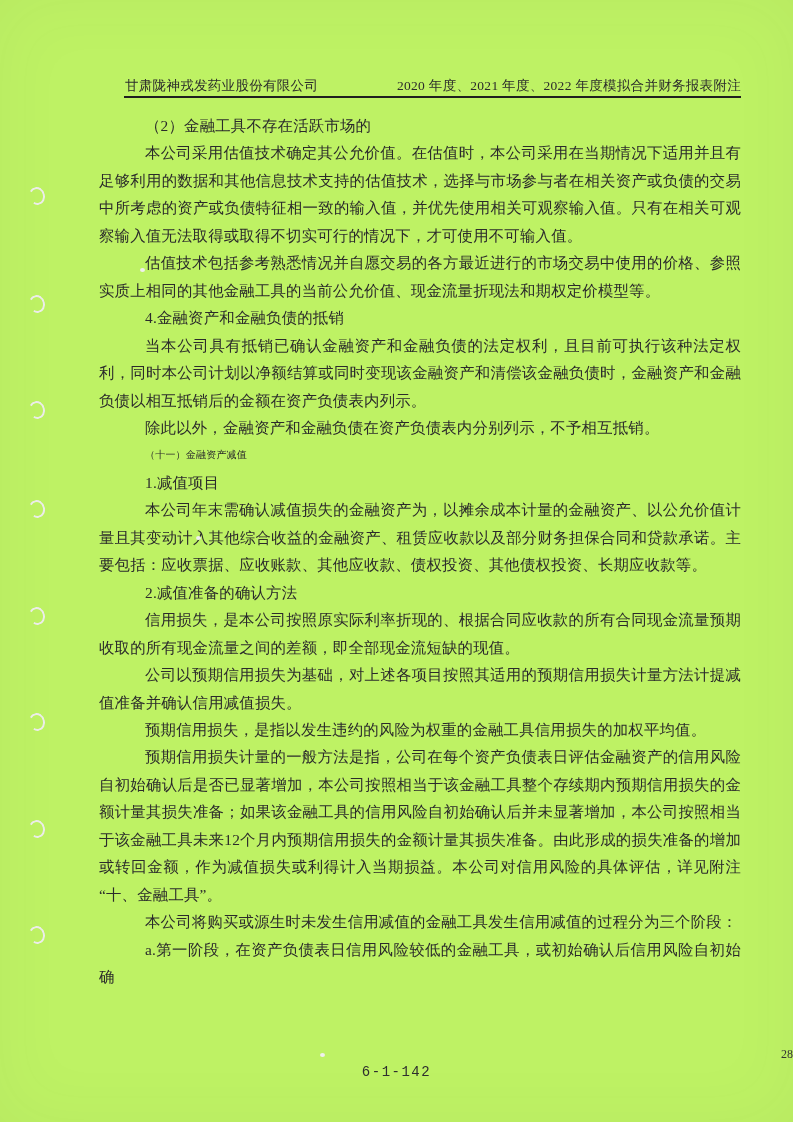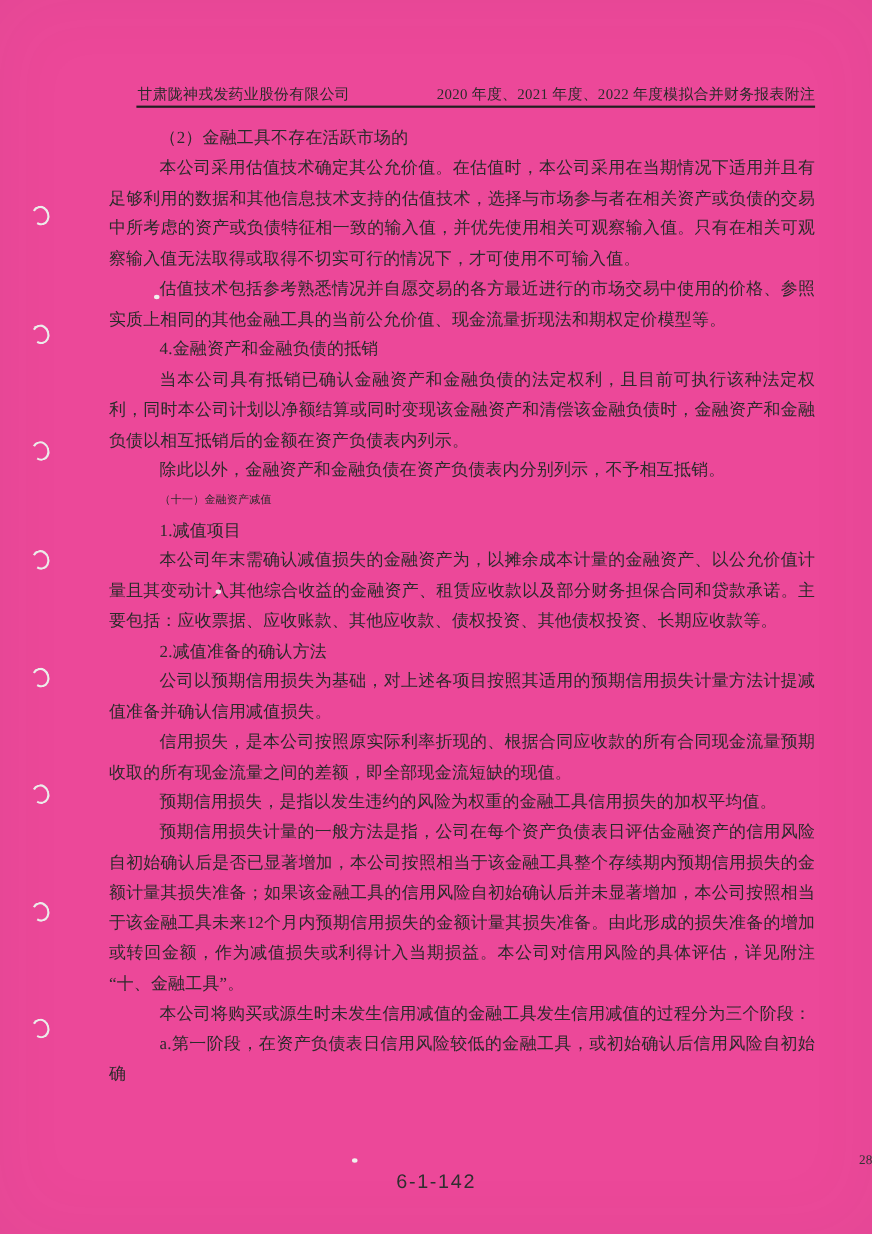--- a/index.html
+++ b/index.html
@@ -3,21 +3,21 @@
 <meta charset="utf-8">
 <style>
   html, body { margin: 0; padding: 0; }
   body { background: #e9e9e7; }
 
   .page {
     position: relative;
     width: 793px;
     height: 1122px;
     margin: 0 auto;
-    background: #ec4899;
+    background: #bef264;
     overflow: hidden;
     color: #2b2b2b;
     font-family: "Liberation Serif", "DejaVu Serif", serif;
     box-shadow: inset 0 0 70px rgba(80,80,75,0.05);
   }
 
   
   .page-header {
     position: absolute;
     left: 125px;
@@ -62,24 +62,24 @@
     text-align: right;
     font-size: 12px;
     color: #333;
   }
   .doc-code {
     position: absolute;
     top: 1064px;
     left: 0;
     width: 100%;
     text-align: center;
-    font-size: 18px;
+    font-size: 14px;
     letter-spacing: 1.5px;
     color: #2e2e2e;
-    font-family: Liberation Sans, sans-serif;
+    font-family: Liberation Mono, monospace;
   }
 
   
   .scan-mark {
     position: absolute;
     left: 29px;
     width: 12px;
     height: 14px;
     border: 2.5px solid #ececea;
     border-left-color: transparent;
@@ -109,22 +109,22 @@
     <p class="para">（2）金融工具不存在活跃市场的</p>
     <p class="para">本公司采用估值技术确定其公允价值。在估值时，本公司采用在当期情况下适用并且有足够利用的数据和其他信息技术支持的估值技术，选择与市场参与者在相关资产或负债的交易中所考虑的资产或负债特征相一致的输入值，并优先使用相关可观察输入值。只有在相关可观察输入值无法取得或取得不切实可行的情况下，才可使用不可输入值。</p>
     <p class="para">估值技术包括参考熟悉情况并自愿交易的各方最近进行的市场交易中使用的价格、参照实质上相同的其他金融工具的当前公允价值、现金流量折现法和期权定价模型等。</p>
     <p class="para">4.金融资产和金融负债的抵销</p>
     <p class="para">当本公司具有抵销已确认金融资产和金融负债的法定权利，且目前可执行该种法定权利，同时本公司计划以净额结算或同时变现该金融资产和清偿该金融负债时，金融资产和金融负债以相互抵销后的金额在资产负债表内列示。</p>
     <p class="para">除此以外，金融资产和金融负债在资产负债表内分别列示，不予相互抵销。</p>
     <p class="para heading">（十一）金融资产减值</p>
     <p class="para">1.减值项目</p>
     <p class="para">本公司年末需确认减值损失的金融资产为，以摊余成本计量的金融资产、以公允价值计量且其变动计入其他综合收益的金融资产、租赁应收款以及部分财务担保合同和贷款承诺。主要包括：应收票据、应收账款、其他应收款、债权投资、其他债权投资、长期应收款等。</p>
     <p class="para">2.减值准备的确认方法</p>
+    <p class="para">信用损失，是本公司按照原实际利率折现的、根据合同应收款的所有合同现金流量预期收取的所有现金流量之间的差额，即全部现金流短缺的现值。</p>
     <p class="para">公司以预期信用损失为基础，对上述各项目按照其适用的预期信用损失计量方法计提减值准备并确认信用减值损失。</p>
-    <p class="para">信用损失，是本公司按照原实际利率折现的、根据合同应收款的所有合同现金流量预期收取的所有现金流量之间的差额，即全部现金流短缺的现值。</p>
     <p class="para">预期信用损失，是指以发生违约的风险为权重的金融工具信用损失的加权平均值。</p>
     <p class="para">预期信用损失计量的一般方法是指，公司在每个资产负债表日评估金融资产的信用风险自初始确认后是否已显著增加，本公司按照相当于该金融工具整个存续期内预期信用损失的金额计量其损失准备；如果该金融工具的信用风险自初始确认后并未显著增加，本公司按照相当于该金融工具未来12个月内预期信用损失的金额计量其损失准备。由此形成的损失准备的增加或转回金额，作为减值损失或利得计入当期损益。本公司对信用风险的具体评估，详见附注“十、金融工具”。</p>
     <p class="para">本公司将购买或源生时未发生信用减值的金融工具发生信用减值的过程分为三个阶段：</p>
     <p class="para">a.第一阶段，在资产负债表日信用风险较低的金融工具，或初始确认后信用风险自初始确</p>
   </main>
 
   <div class="page-number">28</div>
   <div class="doc-code">6-1-142</div>
 
   <div class="scan-mark" style="top:187px;"></div>

